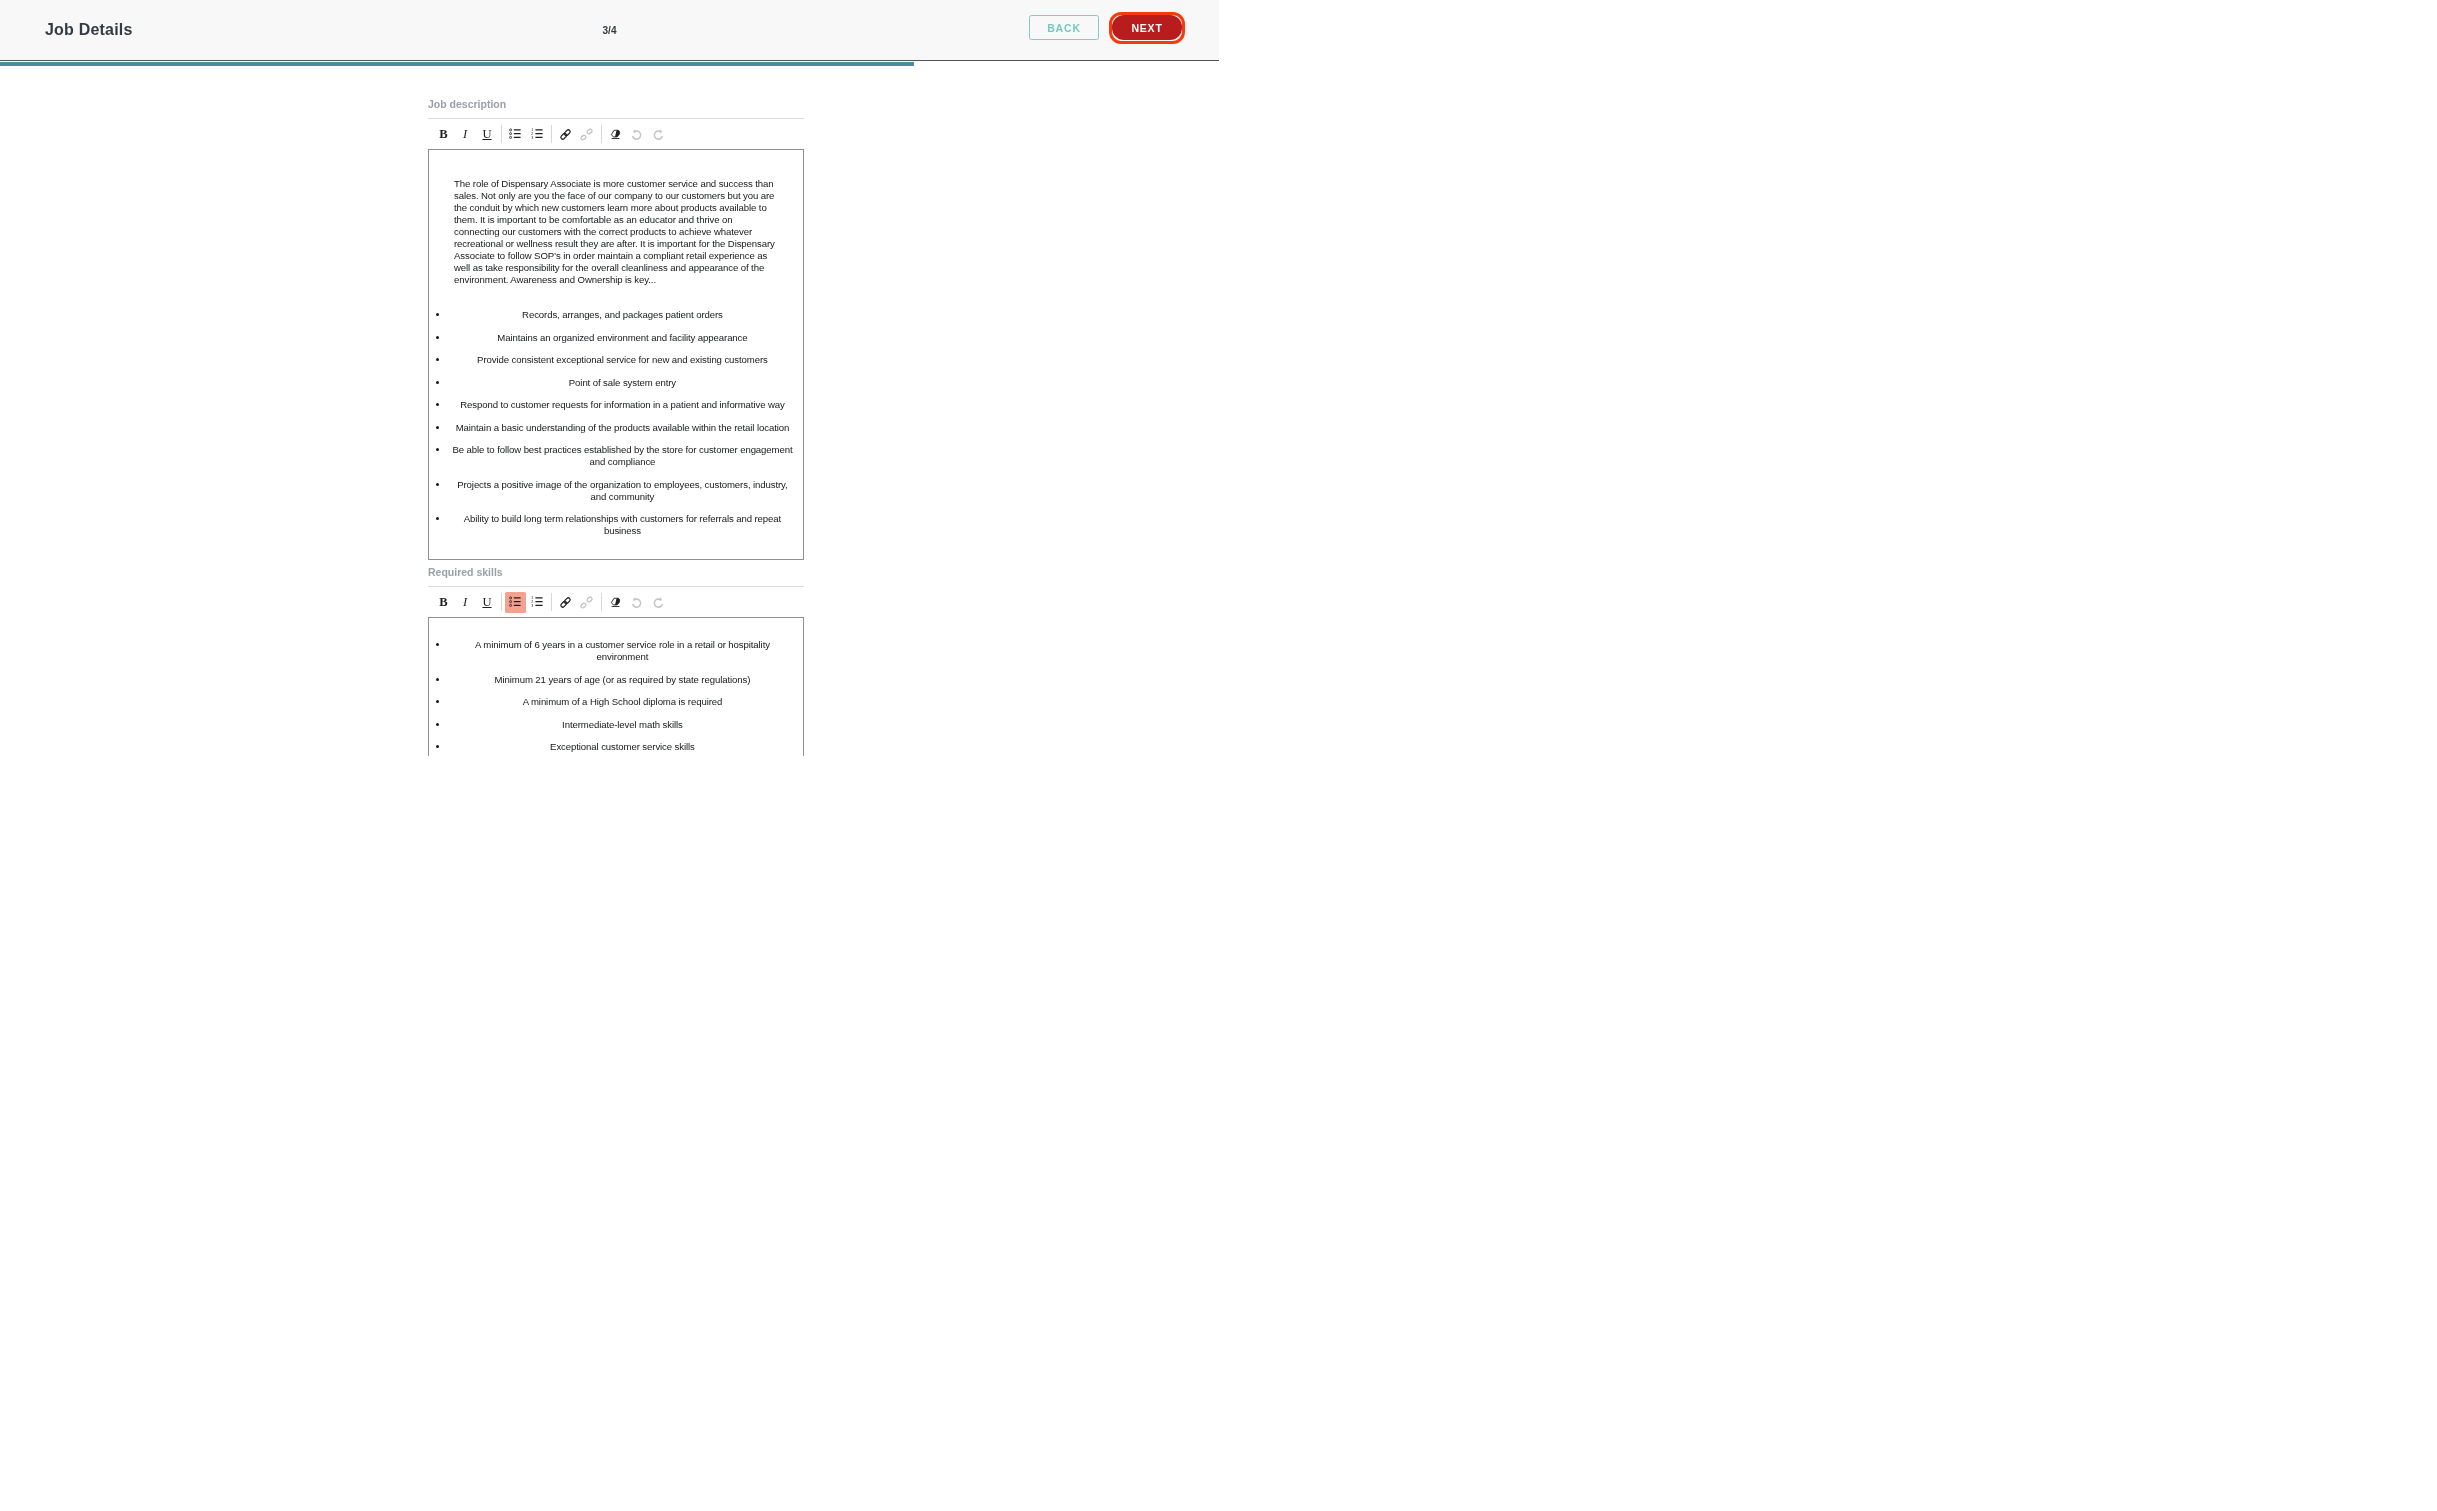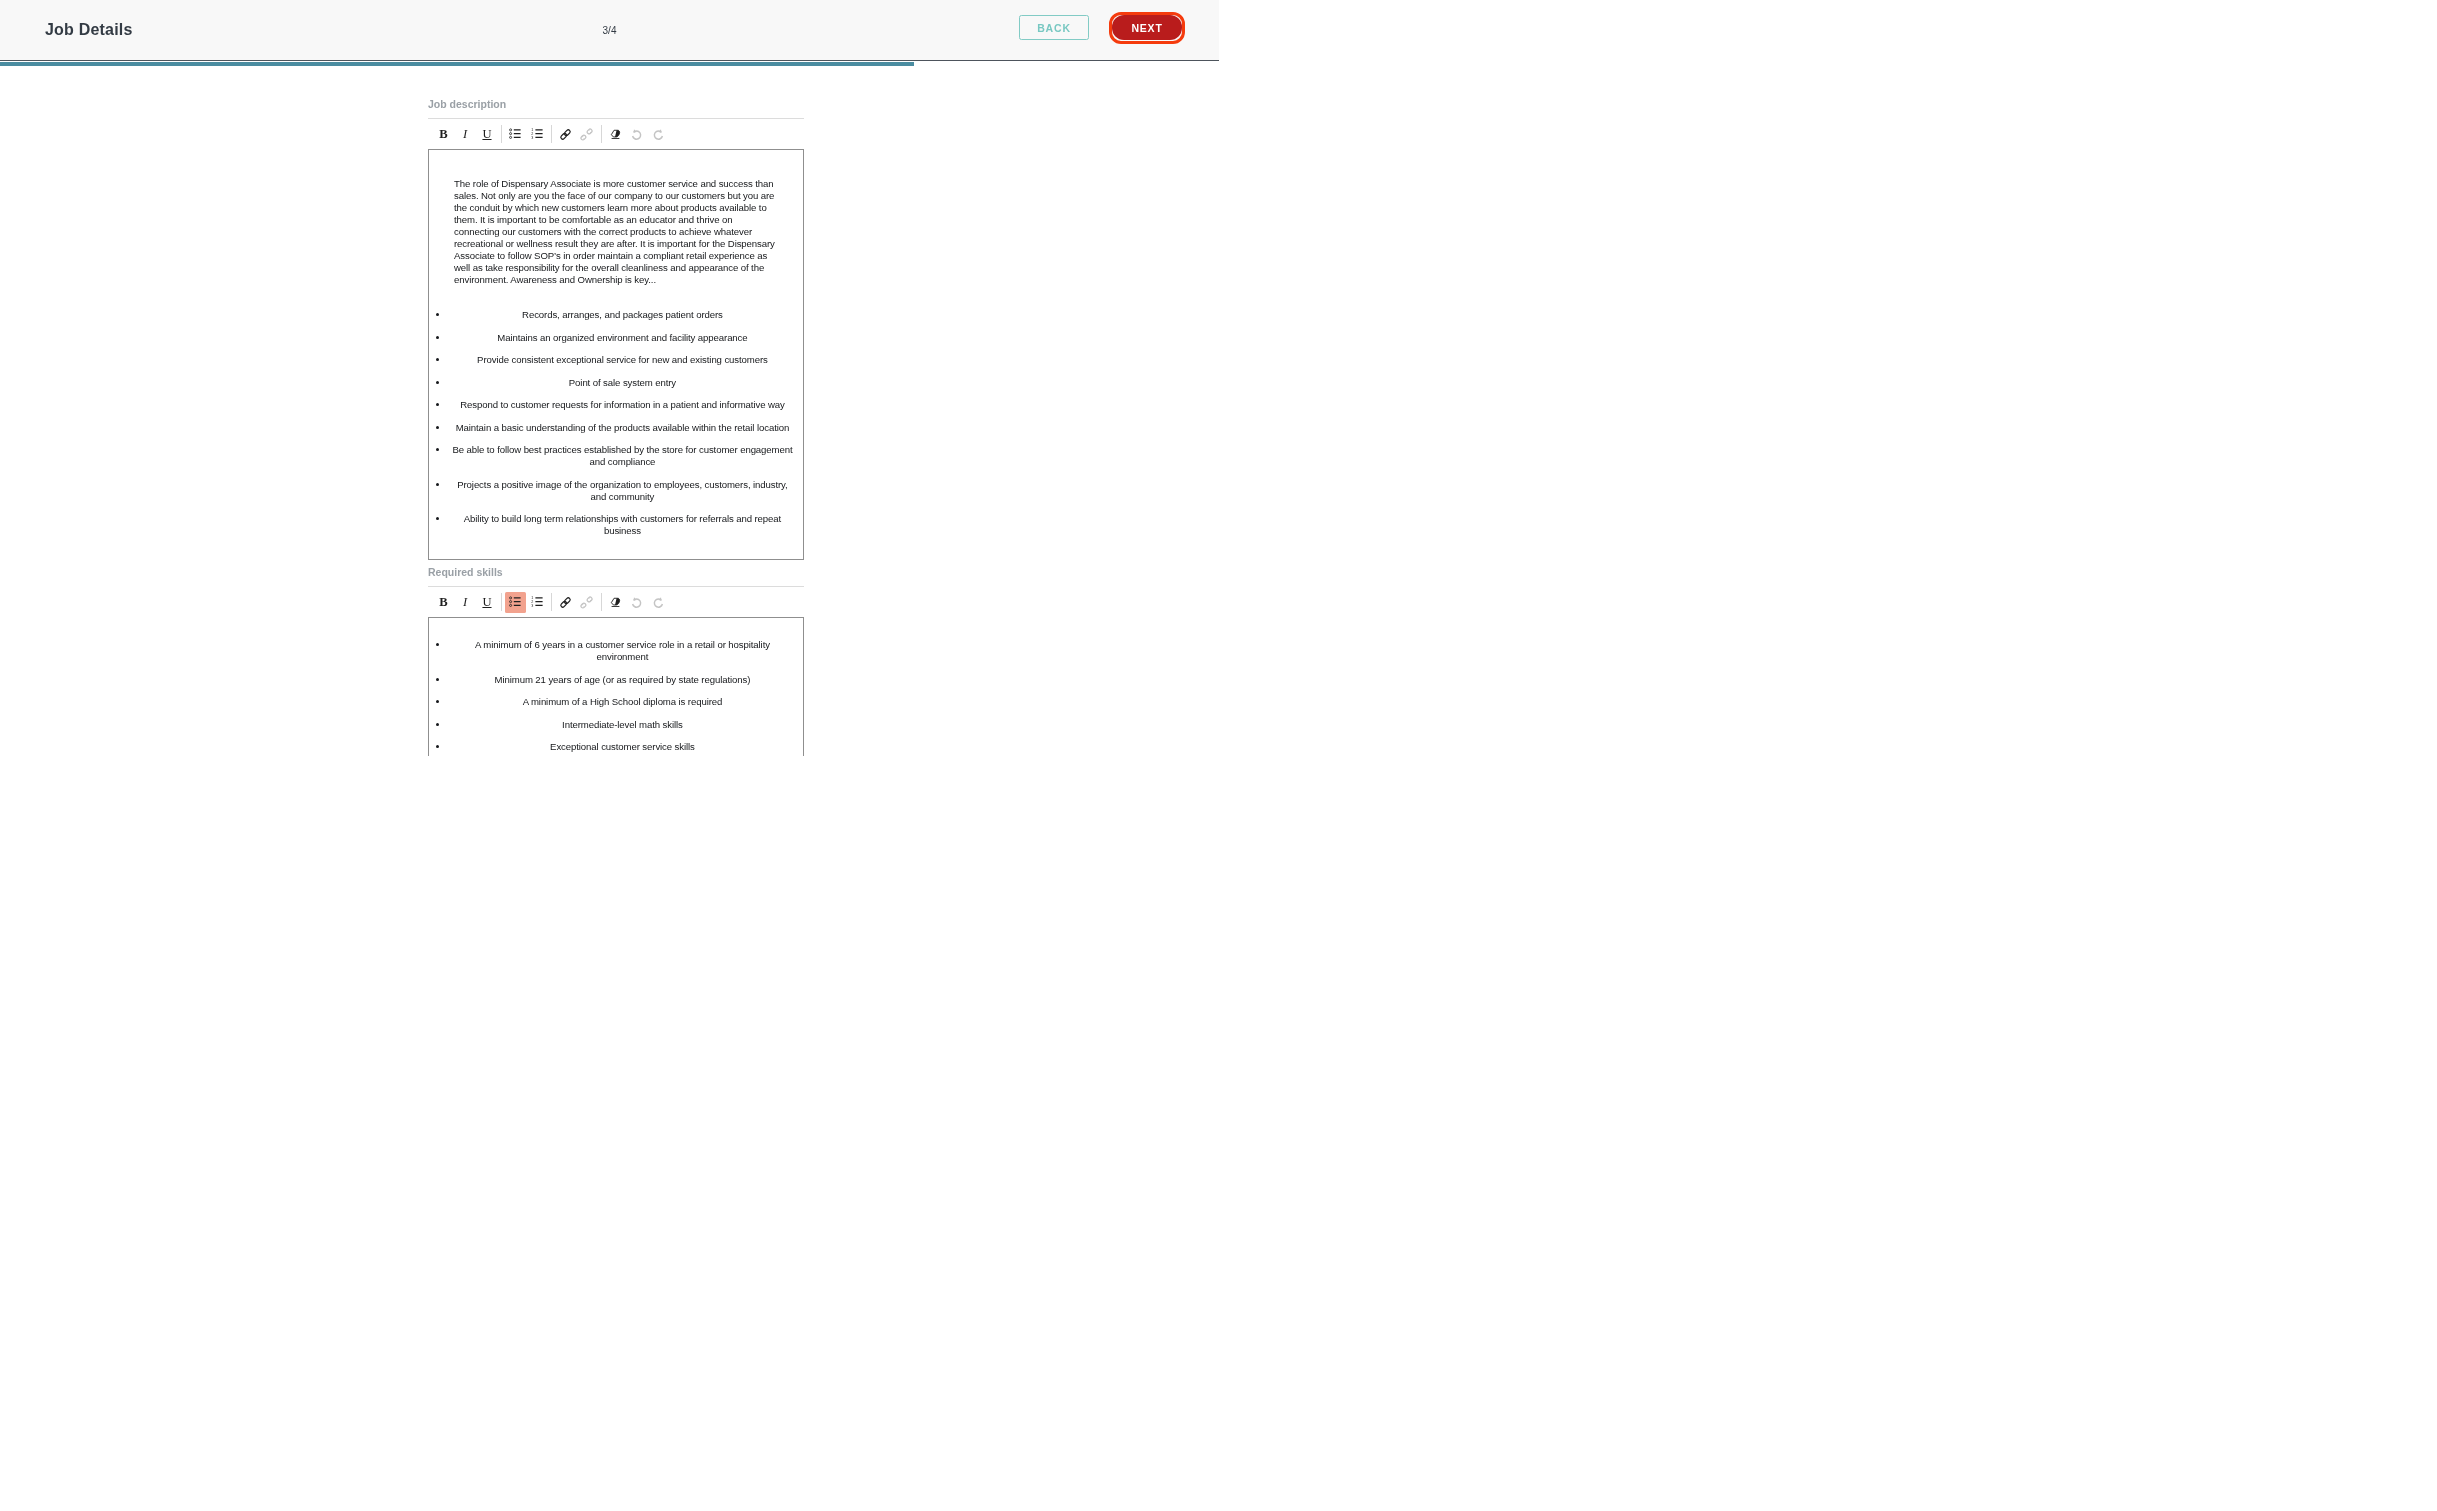--- a/index.html
+++ b/index.html
@@ -18,24 +18,24 @@
     background: #f8f8f8;
     border-bottom: 0.8px solid #4d545c;
     z-index: 2;
   }
   .page-title {
     position: absolute; left: 45px; top: 50%; transform: translateY(-50%);
     font-size: 16px; font-weight: bold; color: #333b44; letter-spacing: 0.2px;
   }
   .step {
     position: absolute; left: 0; right: 0; top: 50%; transform: translateY(-50%);
-    text-align: center; font-size: 10px; font-weight: normal; color: #333b44;
+    text-align: center; font-size: 10px; font-weight: bold; color: #333b44;
   }
   .header-actions {
-    position: absolute; right: 37px; top: 15.4px; display: flex; gap: 23px;
+    position: absolute; right: 37px; top: 15.4px; display: flex; gap: 13px;
   }
   .btn {
     width: 70px; height: 25px;
     display: flex; align-items: center; justify-content: center;
     font-family: inherit; font-size: 10.5px; font-weight: bold; letter-spacing: 0.8px;
     cursor: pointer;
   }
   .btn-back {
     background: transparent; color: #78c8c2;
     border: 0.8px solid #82cbc5; border-radius: 2.4px;

